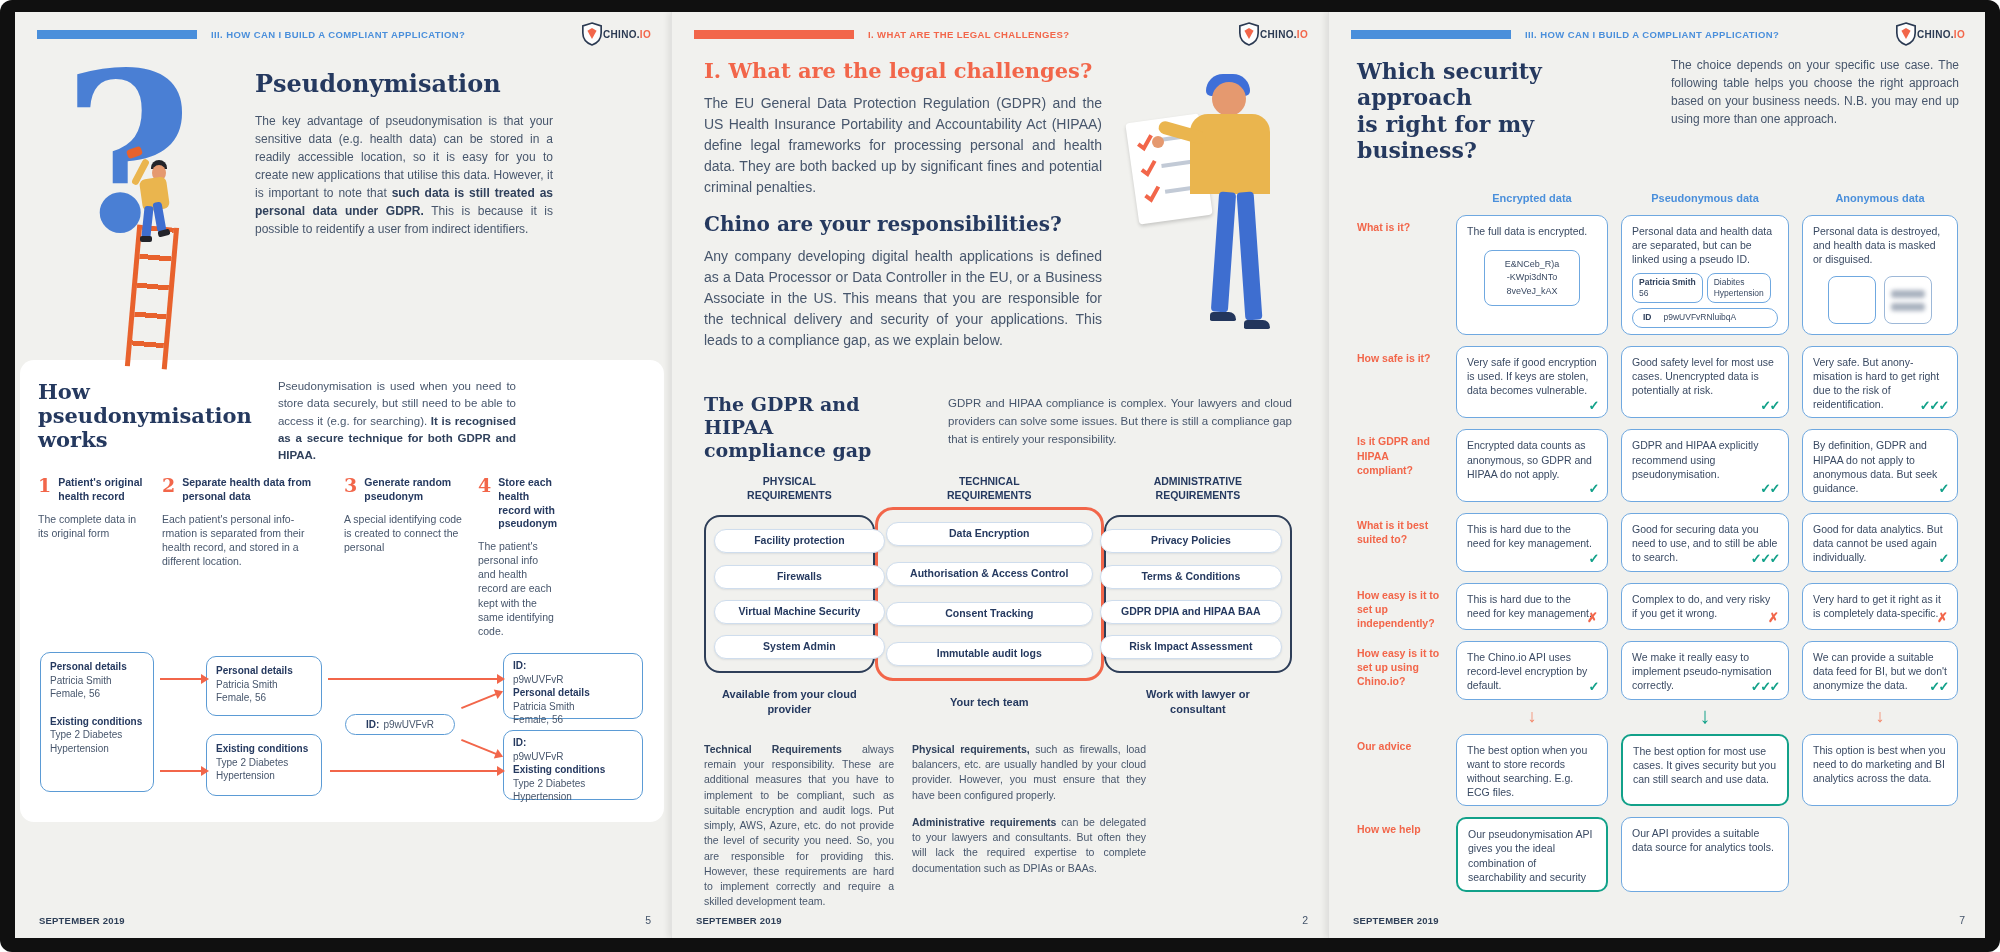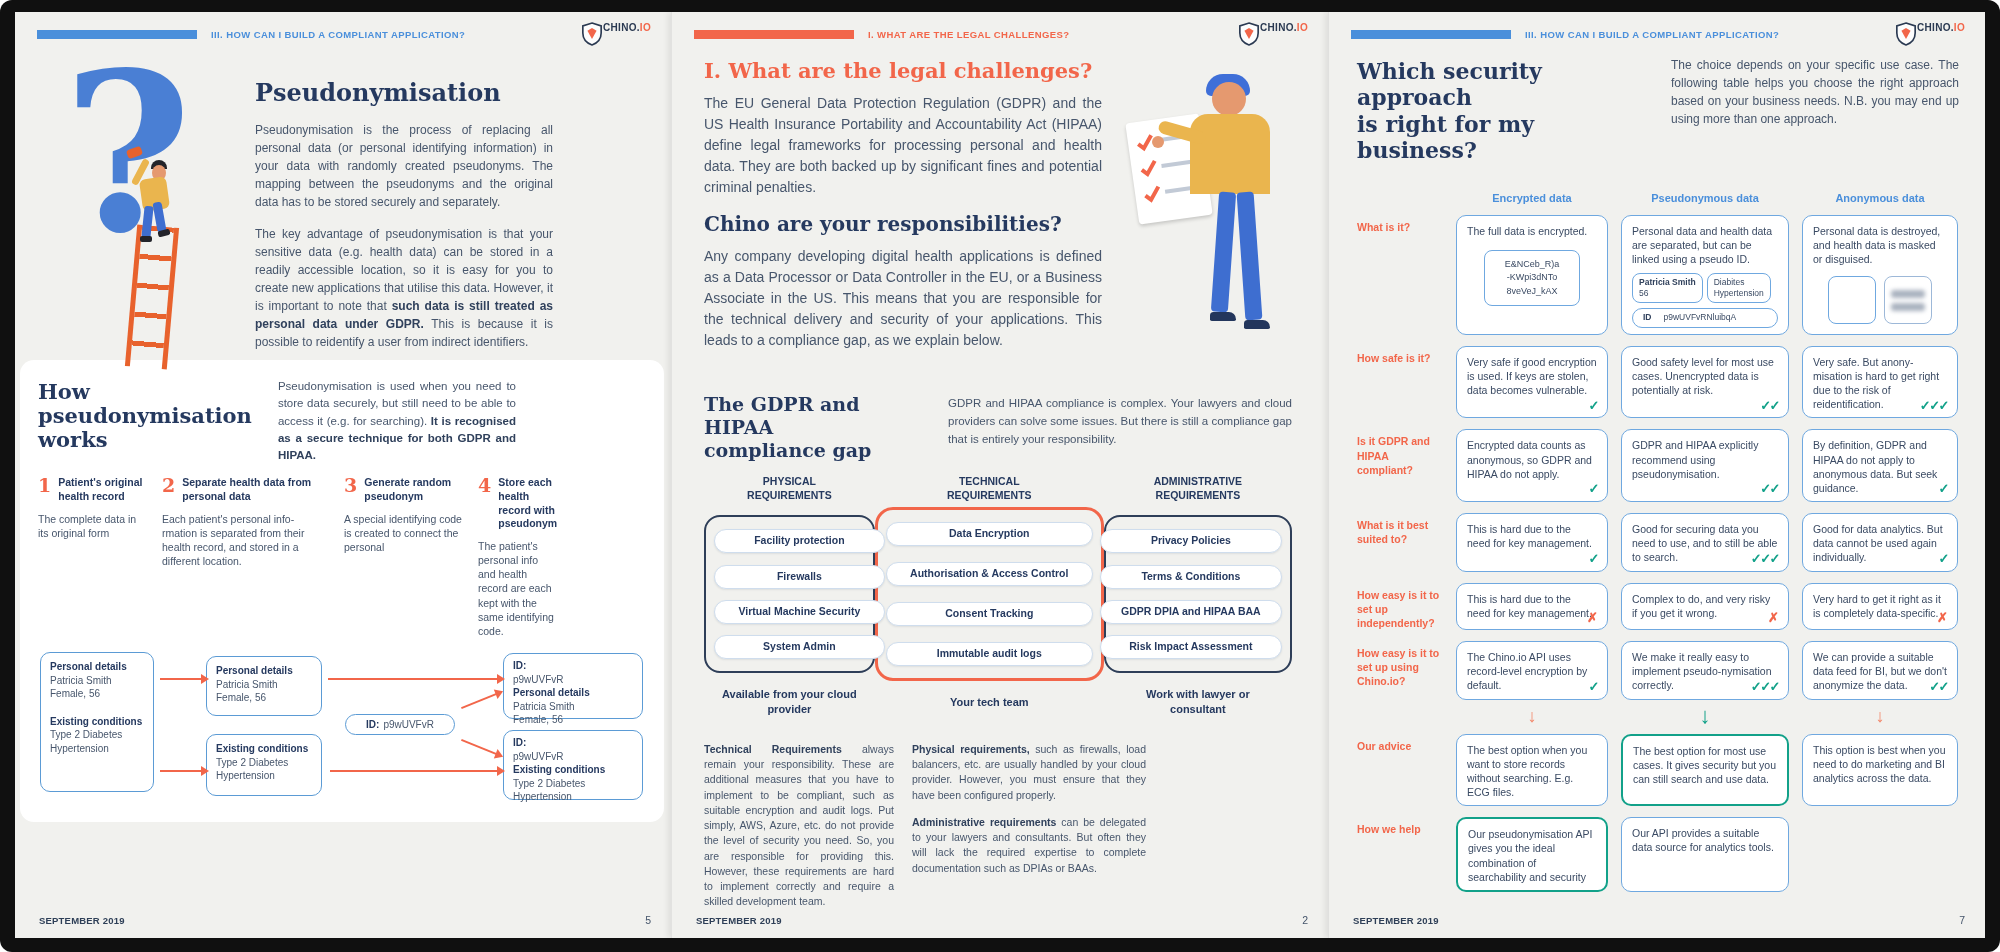--- a/index.html
+++ b/index.html
@@ -14,21 +14,21 @@
   .page{flex:1 1 0;position:relative;overflow:hidden;}
   .page + .page{box-shadow:-3px 0 6px rgba(0,0,0,.08);border-left:1px solid rgba(0,0,0,.06);}
   .slab{font-family:"DejaVu Serif",serif;font-weight:bold;color:var(--navy);}
 
   
   .page-header{display:flex;align-items:center;height:34px;padding:10px 20px 0 22px;gap:14px;}
   .hdr-bar{height:9px;flex:0 0 160px;}
   .hdr-blue .hdr-bar{background:var(--blue);} .hdr-orange .hdr-bar{background:var(--orange);}
   .hdr-tag{font-size:9.5px;font-weight:bold;letter-spacing:.4px;white-space:nowrap;}
   .hdr-blue .hdr-tag{color:var(--blue);} .hdr-orange .hdr-tag{color:var(--orange);}
-  .logo{margin-left:auto;display:flex;align-items:flex-start;gap:0;}
+  .logo{margin-left:auto;display:flex;align-items:center;gap:0;}
   .logo-text{font-size:10px;font-weight:bold;color:#2b3a52;letter-spacing:.3px;}
   .logo-text b{color:var(--orange);}
   .page-footer{position:absolute;left:24px;right:20px;bottom:12px;display:flex;justify-content:space-between;align-items:center;}
   .f-date{font-size:9.5px;font-weight:bold;color:#2e3f57;letter-spacing:.2px;}
   .f-num{font-size:10.5px;color:#44546a;}
 
   
   .p1-top{display:flex;padding:8px 118px 0 24px;height:312px;}
   .p1-illu{flex:0 0 200px;position:relative;}
   .qmark{position:absolute;left:24px;top:-22px;font-family:"DejaVu Serif",serif;font-weight:bold;font-size:220px;color:#4a7fd4;line-height:1.1;}
@@ -36,21 +36,21 @@
   .painter-hair{position:absolute;left:112px;top:106px;width:16px;height:9px;background:#23242a;border-radius:8px 8px 0 0;}
   .painter-head{position:absolute;left:113px;top:111px;width:14px;height:16px;background:#e5996f;border-radius:50%;}
   .painter-arm{position:absolute;left:98px;top:104px;width:7px;height:28px;background:#eab54e;border-radius:4px;transform:rotate(28deg);}
   .painter-roller{position:absolute;left:88px;top:94px;width:15px;height:9px;background:var(--orange2);border-radius:3px;transform:rotate(-20deg);}
   .painter-body{position:absolute;left:102px;top:124px;width:27px;height:32px;background:#eab54e;border-radius:6px;transform:rotate(-8deg);}
   .painter-leg1{position:absolute;left:104px;top:152px;width:9px;height:32px;background:#3e6ed0;border-radius:3px;transform:rotate(6deg);}
   .painter-leg2{position:absolute;left:116px;top:148px;width:9px;height:30px;background:#3e6ed0;border-radius:3px;transform:rotate(-10deg);}
   .painter-shoe1{position:absolute;left:101px;top:182px;width:12px;height:6px;background:#23242a;border-radius:2px;}
   .painter-shoe2{position:absolute;left:119px;top:176px;width:12px;height:6px;background:#23242a;border-radius:2px;transform:rotate(-14deg);}
   .p1-copy{flex:1;padding-left:16px;}
-  .p1-copy h1{font-size:24px;margin:24px 0 14px;}
+  .p1-copy h1{font-size:24px;margin:15px 0 14px;}
   .p1-copy p{font-size:12px;line-height:1.5;text-align:justify;margin:0 0 14px;}
   .p1-copy b{color:#30415c;}
   .p1-card{background:#fff;border-radius:14px;margin:2px 7px 0 5px;padding:16px 18px 12px;}
   .p1-card-head{display:flex;gap:26px;}
   .p1-card-head h2{font-size:21px;line-height:1.15;flex:0 0 212px;margin:4px 0 8px;}
   .card-intro{flex:1;font-size:11.5px;line-height:1.5;text-align:justify;margin:2px 130px 0 0;}
   .card-intro b{color:#30415c;}
   .steps{display:flex;gap:16px;margin:12px 138px 6px 0;}
   .step-head{display:flex;gap:7px;align-items:flex-start;}
   .step-num{font-family:"DejaVu Serif",serif;font-weight:bold;font-size:19px;color:var(--orange);line-height:1;}
@@ -167,21 +167,20 @@
           <div class="painter-arm"></div>
           <div class="painter-roller"></div>
           <div class="painter-body"></div>
           <div class="painter-leg1"></div>
           <div class="painter-leg2"></div>
           <div class="painter-shoe1"></div>
           <div class="painter-shoe2"></div>
         </div>
         <div class="p1-copy">
           <h1 class="slab">Pseudonymisation</h1>
-          <p>Pseudonymisation is the process of replacing all personal data (or personal identifying information) in your data with randomly created pseudonyms. The mapping between the pseudonyms and the original data has to be stored securely and separately.</p>
           <p><span>The key advantage of pseudonymisation is that your sensitive data (e.g. health data) can be stored in a readily accessible location, so it is easy for you to create new applications that utilise this data. However, it is important to note that </span><b>such data is still treated as personal data under GDPR.</b><span> This is because it is possible to reidentify a user from indirect identifiers.</span></p>
         </div>
       </div>
 
       <div class="p1-card">
         <div class="p1-card-head">
           <h2 class="slab">How pseudonymisation works</h2>
           <p class="card-intro"><span>Pseudonymisation is used when you need to store data securely, but still need to be able to access it (e.g. for searching). </span><b>It is recognised as a secure technique for both GDPR and HIPAA.</b></p>
         </div>
         <div class="steps">

